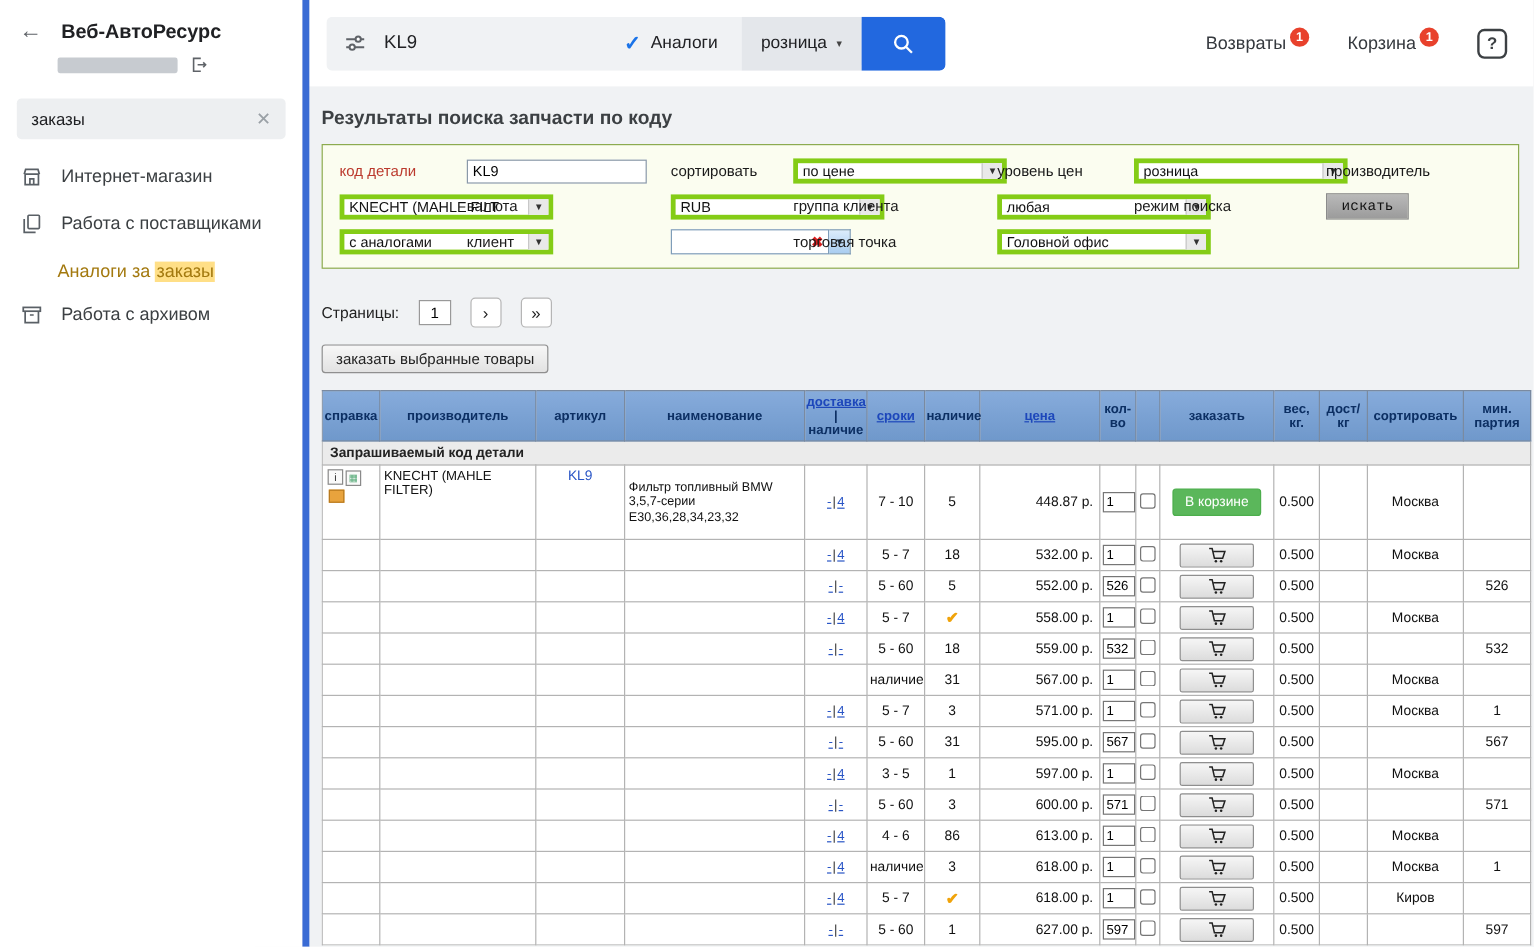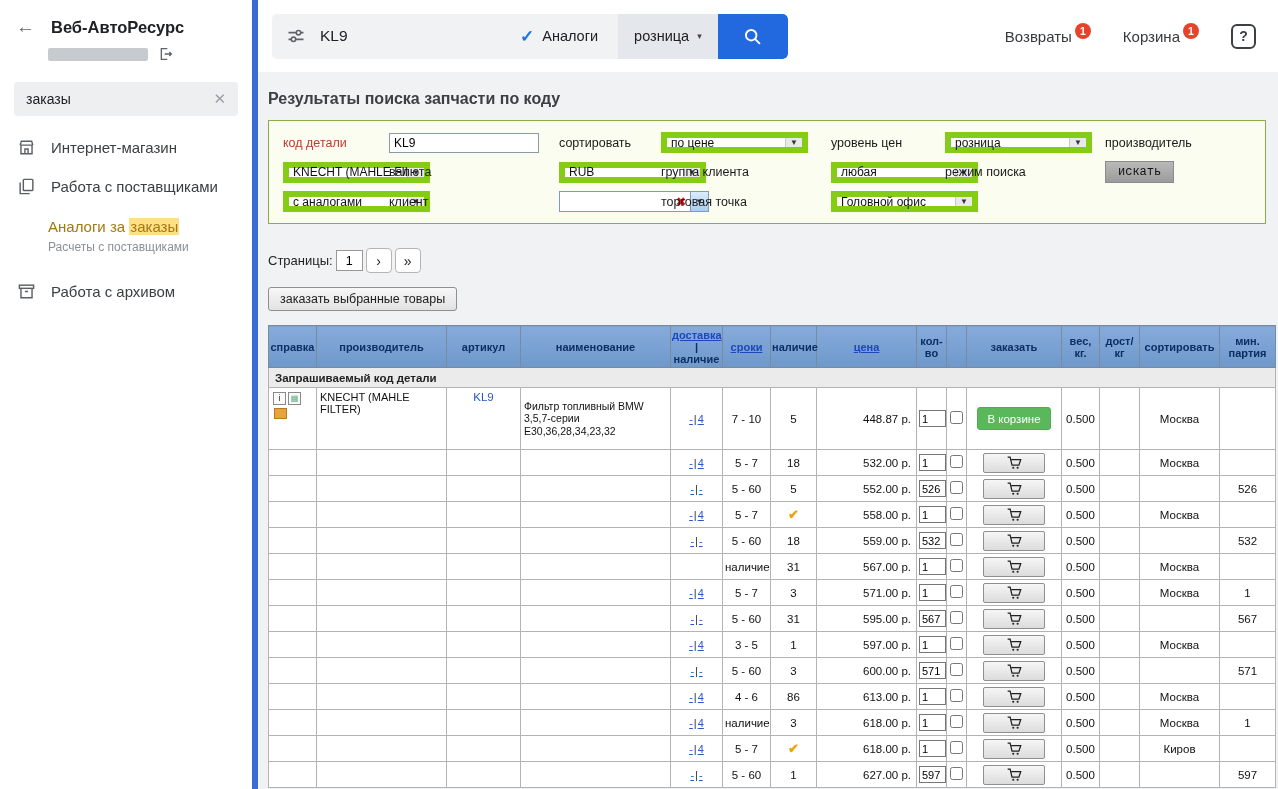--- a/index.html
+++ b/index.html
@@ -47,30 +47,30 @@
 
   
   .main { flex: 1; overflow: hidden; }
   .page-title { font-size: 16px; font-weight: bold; color: #3c4043; margin: 18px 0 12px 10px; }
 
   .filter-panel { margin: 0 12px 0 10px; border: 1px solid #8cab4f; background: #fbfdf0; padding: 11px 14px; }
   .filter-grid { display: grid; grid-template-columns: 96px 160px 92px 160px 104px 150px 60px; column-gap: 10px; row-gap: 8px; align-items: center; }
   .f-label { font-size: 12.5px; color: #1a1a1a; }
   .f-label.red { color: #bb3a2e; }
   .f-input { width: 150px; height: 20px; border: 1px solid #8a99a8; font-size: 12px; padding: 0 4px; font-family: inherit; }
-  .sel { border: 6px solid #84cc16; background: #fff; height: 21px; display: flex; align-items: center; width: 147px; cursor: pointer; }
+  .sel { border: 4px solid #84cc16; background: #fff; height: 21px; display: flex; align-items: flex-start; width: 178px; cursor: pointer; }
   .sel-text { flex: 1; padding: 0 4px; font-size: 12px; white-space: nowrap; overflow: hidden; color: #111; }
   .sel-btn { width: 17px; align-self: stretch; background: #e9e9e9; border-left: 1px solid #c8c8c8; display: flex; align-items: center; justify-content: center; font-size: 8px; color: #333; }
   .combo { width: 150px; height: 21px; display: flex; cursor: text; }
   .combo-field { flex: 1; background: #fff; border: 1px solid #7f9db9; display: flex; align-items: center; justify-content: flex-end; padding: 0 4px; }
   .combo-x { color: #d81f1f; font-weight: bold; font-size: 12px; cursor: pointer; line-height: 1; }
   .combo-btn { width: 18px; background: linear-gradient(#dcecfb, #a9cdf0); border: 1px solid #7f9db9; border-left: none; display: flex; align-items: center; justify-content: center; font-size: 8px; color: #234; cursor: pointer; }
   .btn-iskat { height: 22px; padding: 0 12px; font-size: 12px; border: 1px solid #8b8b8b; background: linear-gradient(#b9b9b9, #9b9b9b); color: #111; cursor: pointer; justify-self: start; font-family: inherit; }
 
-  .pager { display: flex; align-items: center; gap: 3px; margin: 24px 0 0 10px; font-size: 13px; color: #222; }
+  .pager { display: flex; align-items: center; gap: 16px; margin: 24px 0 0 10px; font-size: 13px; color: #222; }
   .pager-input { width: 27px; height: 21px; border: 1px solid #999; text-align: center; font-size: 12.5px; font-family: inherit; }
   .pager-btn { width: 26px; height: 25px; border: 1px solid #b5b5b5; background: #fff; border-radius: 4px; font-size: 14px; line-height: 1; color: #222; cursor: pointer; padding: 0; font-family: inherit; }
 
   .btn-order { margin: 14px 0 14px 10px; padding: 4px 11px; font-size: 12.5px; border: 1px solid #8f8f8f; background: linear-gradient(#f7f7f7, #e2e2e2); border-radius: 3px; color: #222; cursor: pointer; font-family: inherit; }
 
   
   .table-wrap { margin-left: 10px; overflow: hidden; }
   table { border-collapse: collapse; table-layout: fixed; width: 1008px; background: #fff; }
   thead th { background: linear-gradient(#86abdb, #6f98cb); border: 1px solid #7a8aa0; color: #0c2f63; font-size: 11px; font-weight: bold; padding: 2px 1px; height: 42px; vertical-align: middle; text-align: center; }
   .hlink { color: #1d47bb; text-decoration: underline; cursor: pointer; }
@@ -128,21 +128,20 @@
         <svg width="19" height="19" viewBox="0 0 24 24" fill="none" stroke="#5a6066" stroke-width="1.8">
             <rect x="8" y="3" width="12" height="14" rx="1"></rect>
             <path d="M4 7v14h12"></path>
           </svg>
       </span>
       <span>Работа с поставщиками</span>
     </div>
     <div class="sb-active">
       <span>Аналоги за </span><mark>заказы</mark>
     </div>
-    <div class="sb-sub">Расчеты с поставщиками</div>
     <div class="sb-item sb-archive">
       <span class="sb-ico">
         <svg width="19" height="19" viewBox="0 0 24 24" fill="none" stroke="#5a6066" stroke-width="1.8">
             <rect x="3" y="4" width="18" height="4"></rect>
             <path d="M5 8v12h14V8M10 12h4"></path>
           </svg>
       </span>
       <span>Работа с архивом</span>
     </div>
   </aside>

